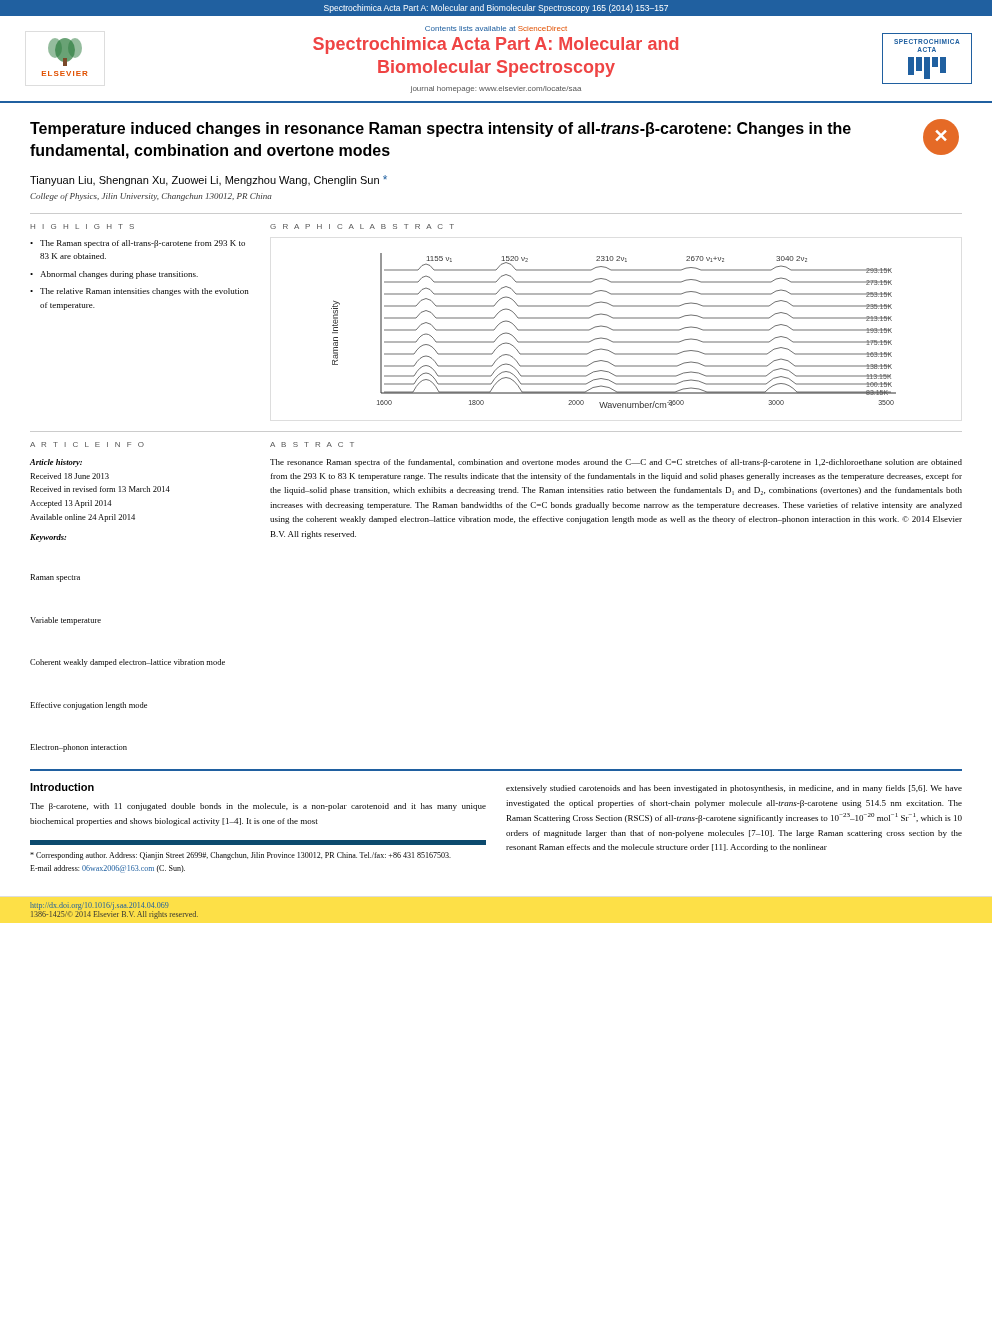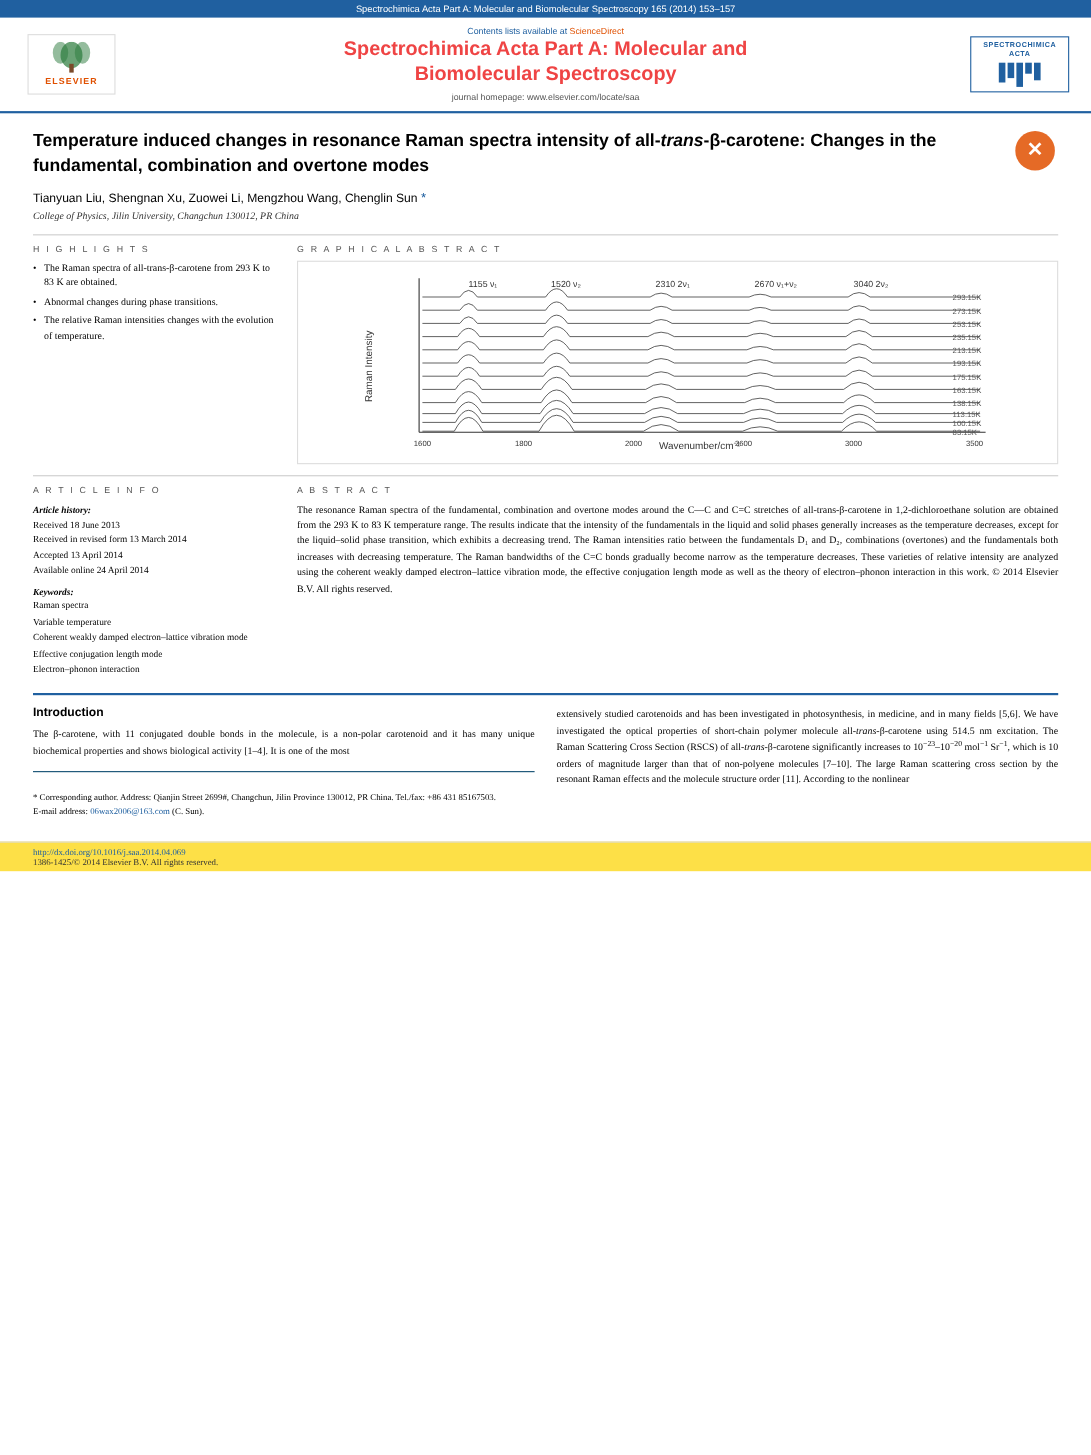--- a/index.html
+++ b/index.html
@@ -196,20 +196,21 @@
       margin-top: 8px;
     }
     .keywords-block .kw-title {
       font-size: 8.5px;
       font-weight: bold;
       font-style: italic;
     }
     .keywords-block .kw-item {
       font-size: 8.5px;
       line-height: 1.7;
+      margin-top: 28px;
     }
 
     .abstract-text {
       font-size: 9px;
       line-height: 1.6;
       text-align: justify;
     }
 
     .abstract-label {
       font-size: 8px;
@@ -242,22 +243,22 @@
       font-size: 9px;
       line-height: 1.6;
       text-align: justify;
     }
     .intro-text sup {
       font-size: 7px;
     }
 
     .footnote-area {
       margin-top: 12px;
-      border-top: 1px solid #0c4a6e;
-      padding-top: 17px;
+      border-top: 5px solid #0c4a6e;
+      padding-top: 5px;
     }
     .footnote-text {
       font-size: 8px;
       line-height: 1.6;
     }
 
     .doi-bar {
       background: #fde047;
       padding: 4px 30px;
       font-size: 8px;

